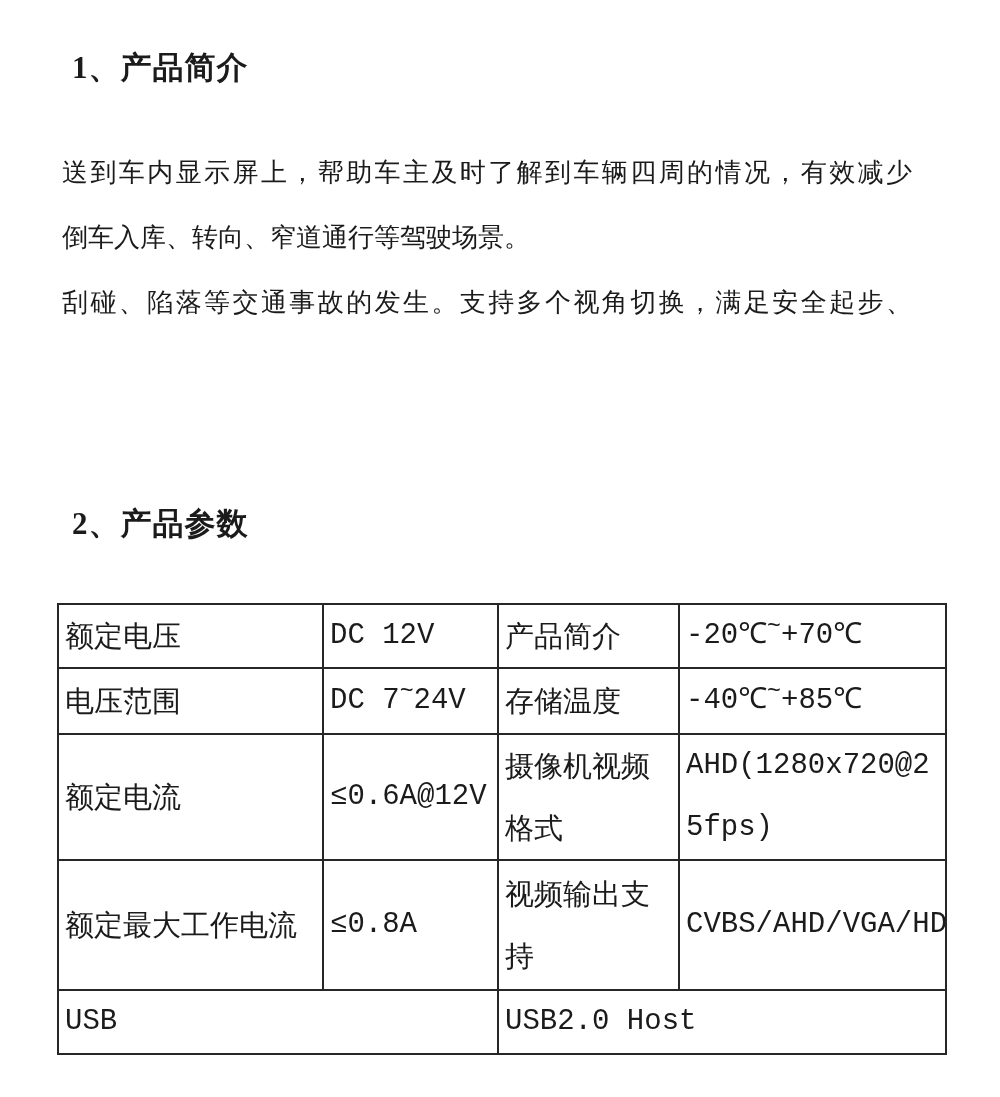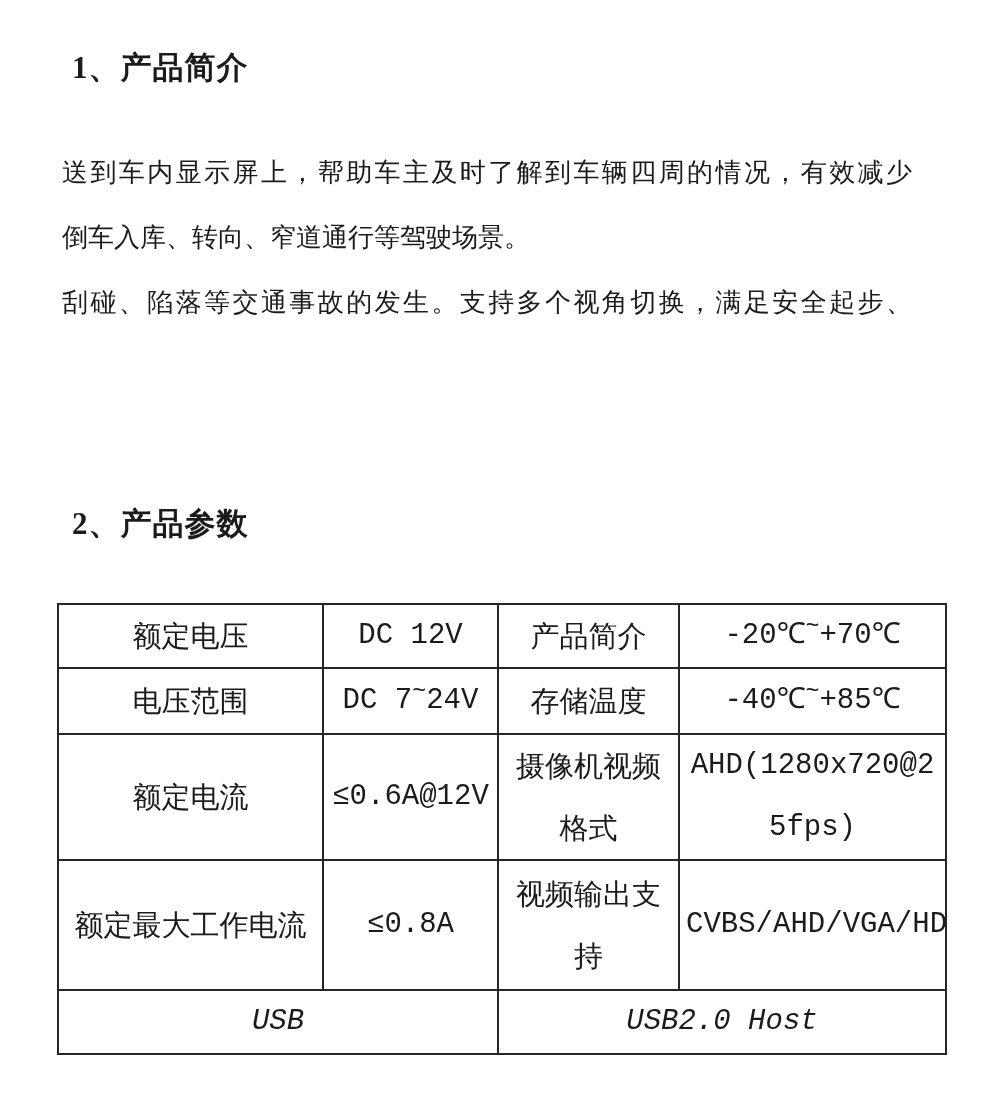--- a/index.html
+++ b/index.html
@@ -51,32 +51,31 @@
   table.params {
     position: absolute;
     left: 57px;
     top: 603px;
     width: 888px;
     border-collapse: collapse;
     table-layout: fixed;
   }
   table.params td {
     border: 2px solid #262626;
-    text-align: center;
     vertical-align: middle;
     font-size: 29px;
     line-height: 62px;
     padding: 0 6px;
     overflow: hidden;
   }
   tr.row-1 { height: 63px; }
   tr.row-2 { height: 66px; }
   tr.row-3 { height: 125px; }
   tr.row-4 { height: 130px; }
-  tr.row-5 { height: 63px; font-style: italic; }
+  tr.row-5 { height: 63px; }
 
   td.latin {
     font-family: "Liberation Mono", "DejaVu Sans Mono", monospace;
     font-size: 26px;
     margin-left: 32px;
   }
   td.wrap-break {
     word-break: break-all;
     line-height: 62px;
   }

